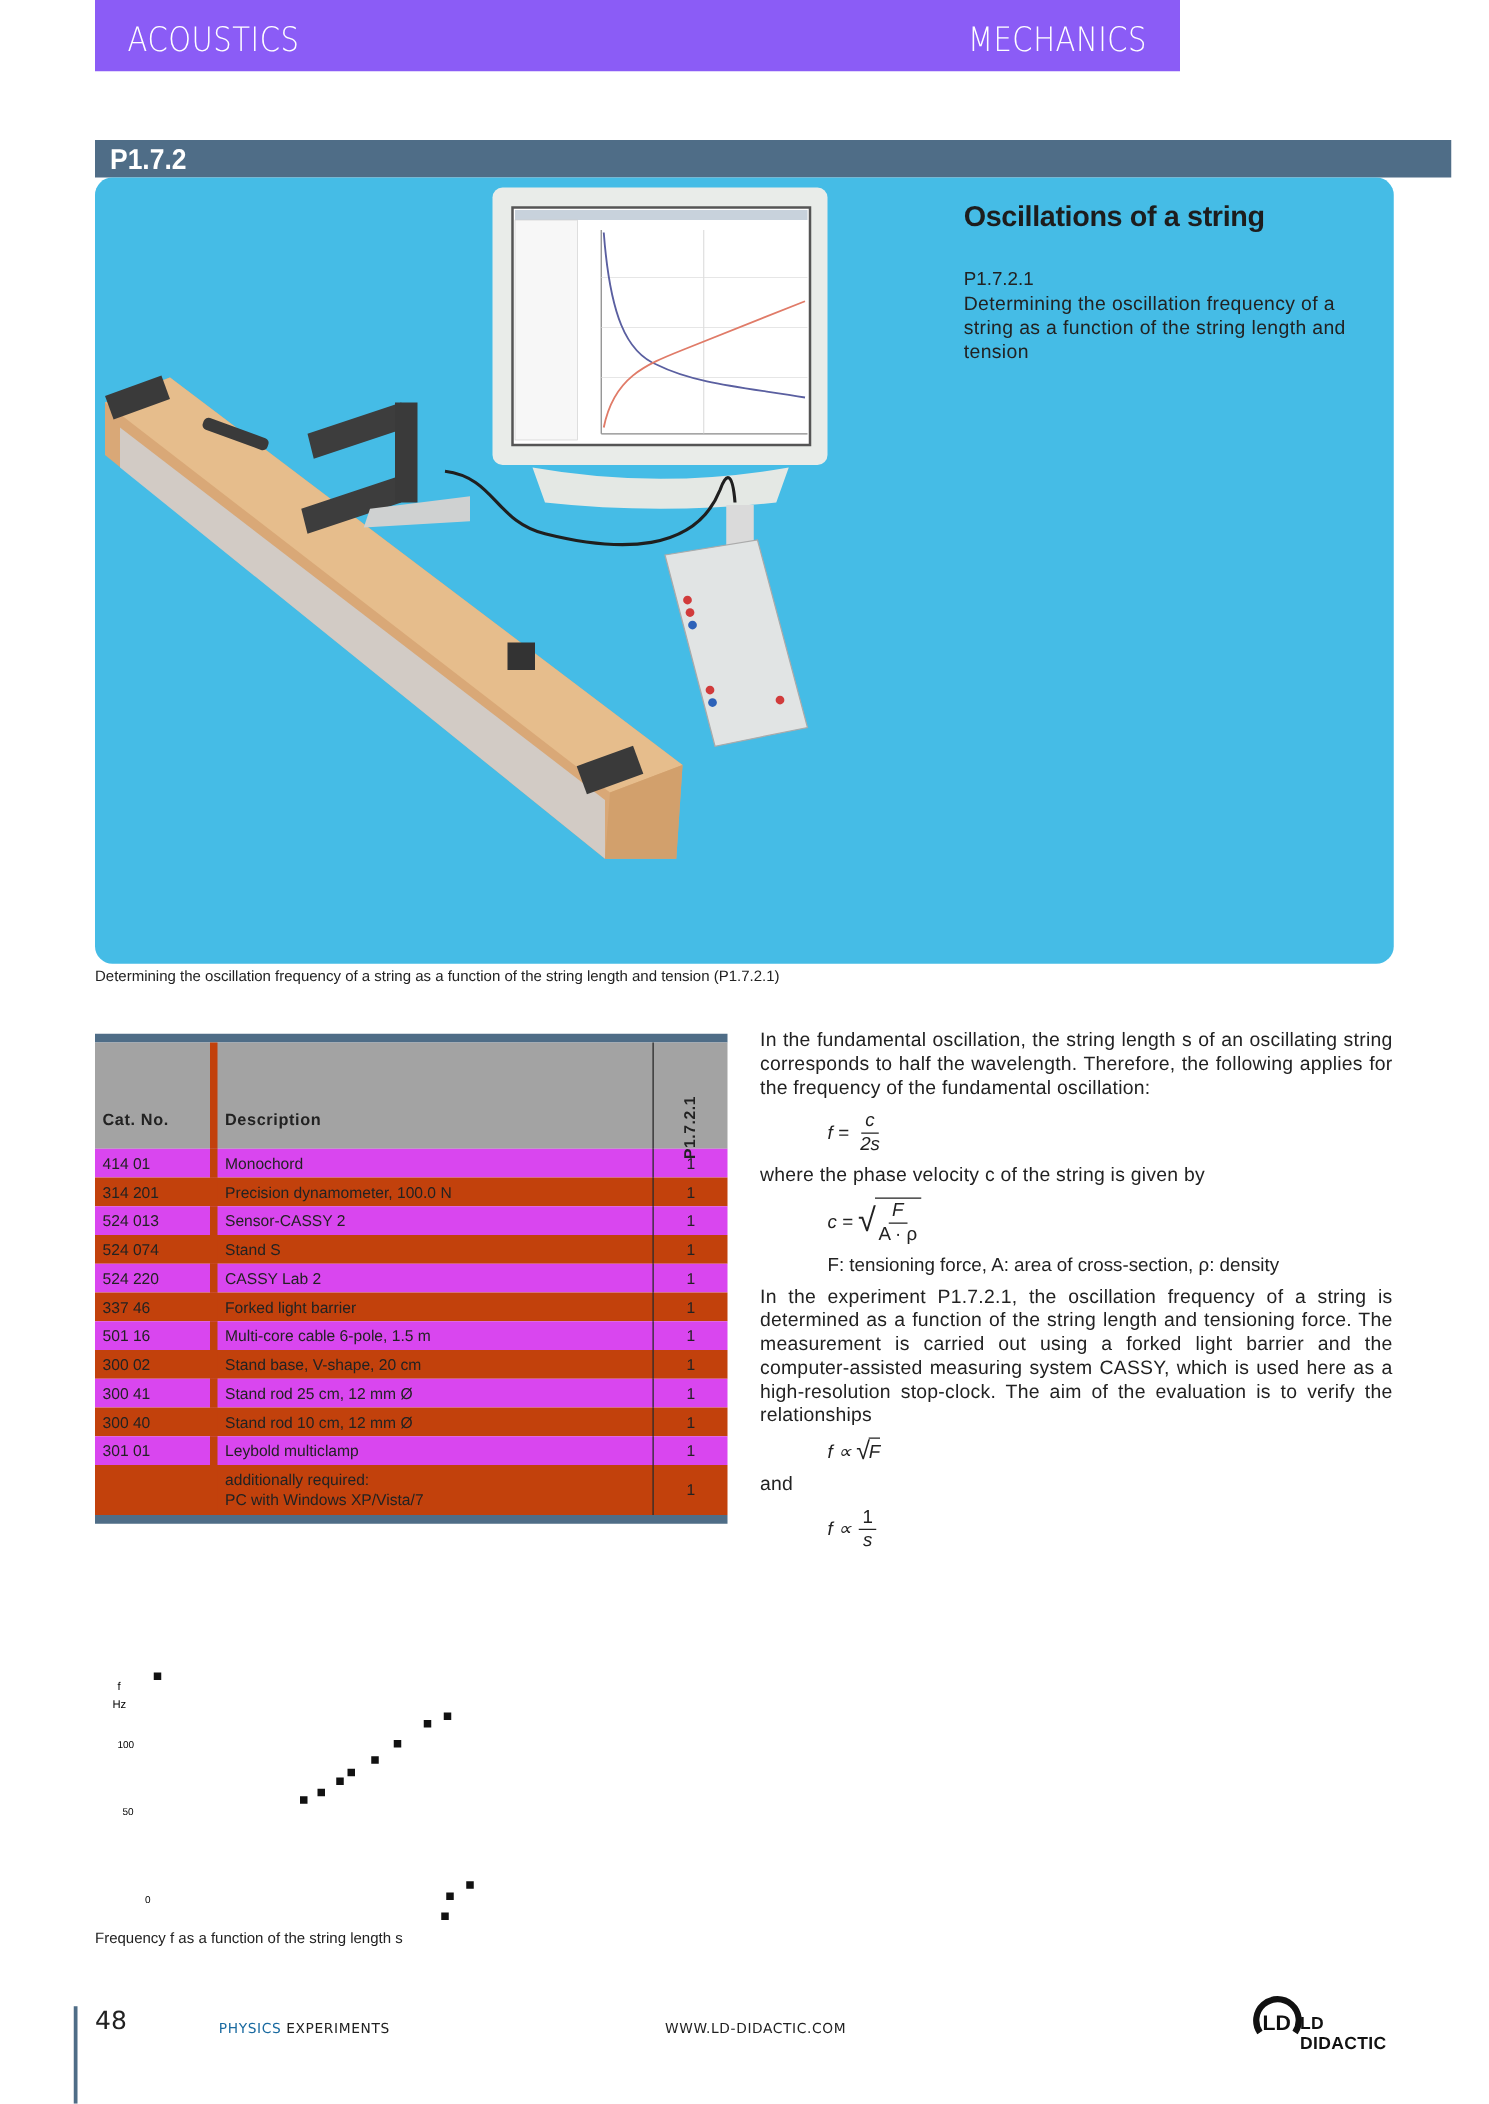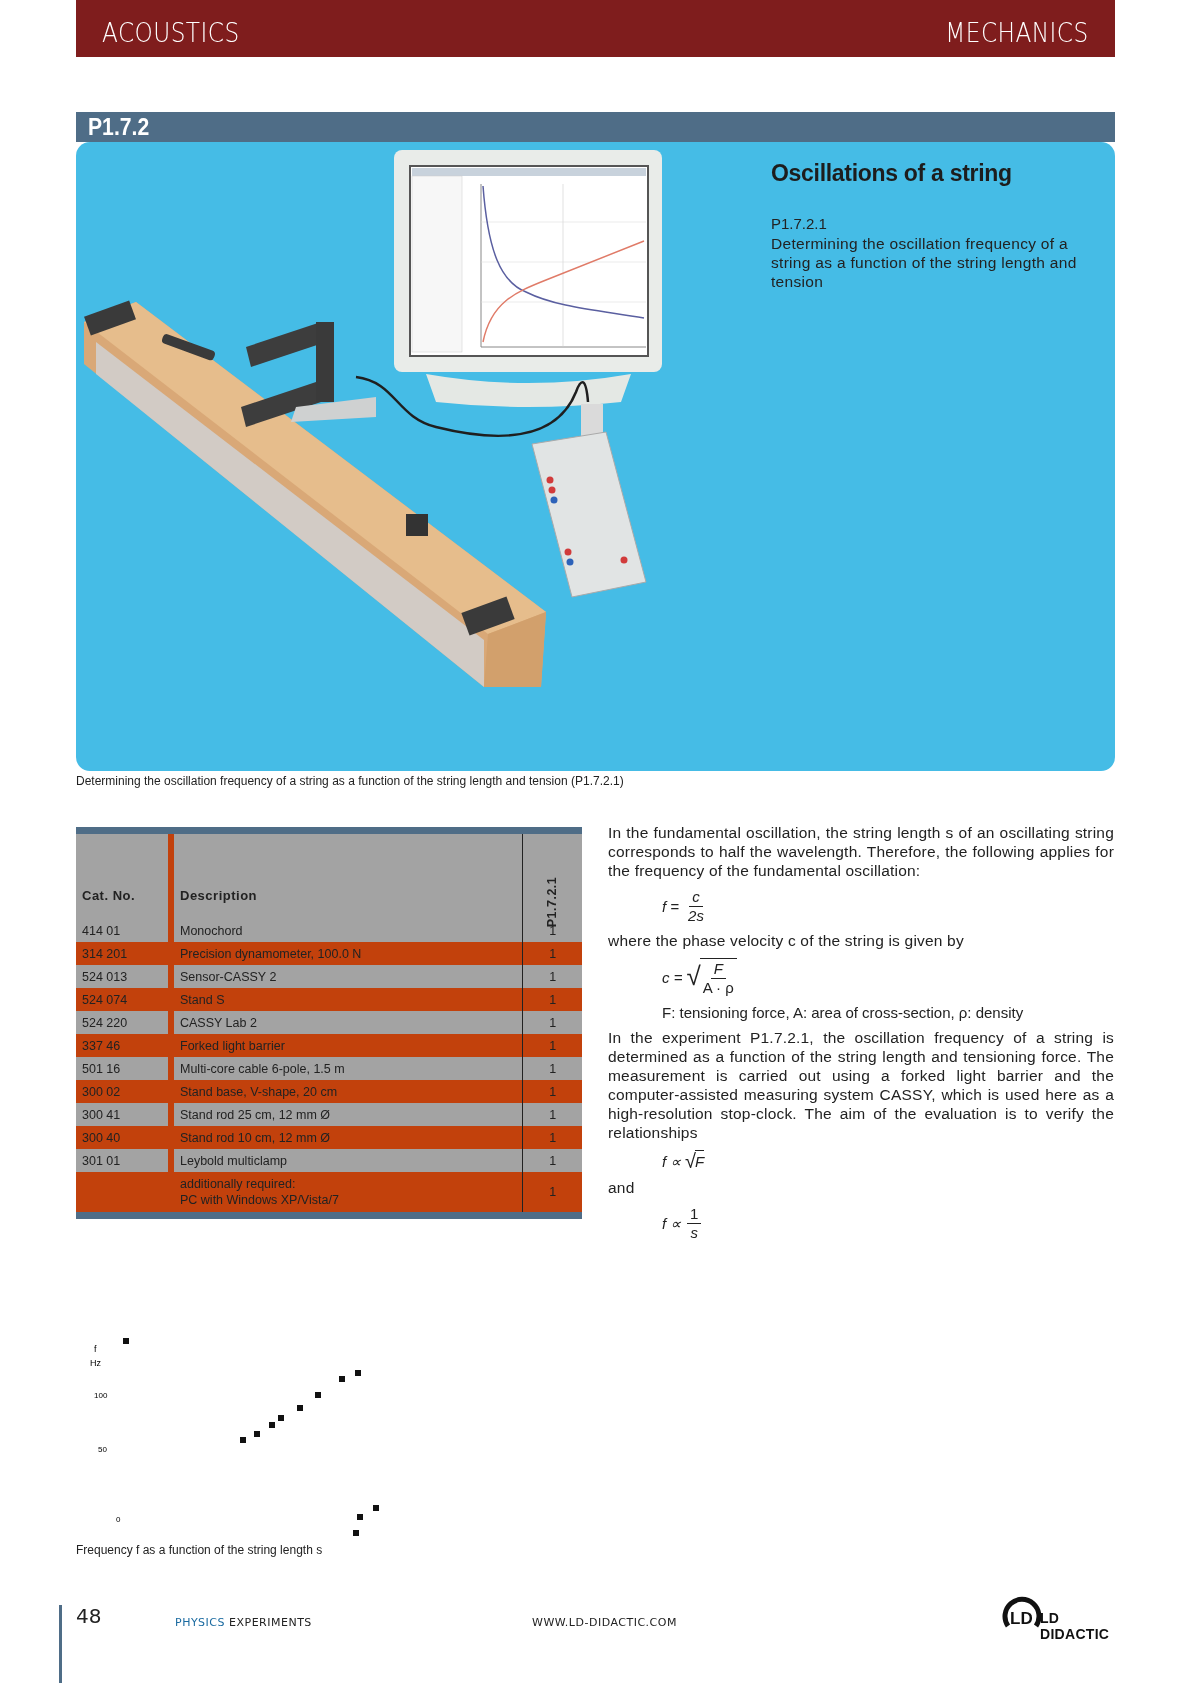--- a/index.html
+++ b/index.html
@@ -1,30 +1,30 @@
 <!DOCTYPE html>
 <html><head>
   <meta charset="utf-8">
   <style>
     html, body { margin: 0; padding: 0; background: #ffffff; }
     body { width: 1191px; height: 1683px; position: relative; overflow: hidden;
            font-family: "Liberation Sans", sans-serif; color: #222; }
     .abs { position: absolute; }
 
     
-    #top-bar { left: 76px; top: 0; width: 1039px; height: 57px; background: #7f1d1d; }
+    #top-bar { left: 76px; top: 0; width: 868px; height: 57px; background: #8b5cf6; }
     #top-bar .left { position: absolute; left: 26px; top: 17px; color: #fff;
                      font-family: "DejaVu Sans", sans-serif; font-size: 27px; letter-spacing: 0.5px;
                      transform: scaleX(0.86); transform-origin: left center; font-weight: 300; }
     #top-bar .right { position: absolute; right: 26px; top: 17px; color: #fff;
                       font-family: "DejaVu Sans", sans-serif; font-size: 27px; letter-spacing: 0.5px;
                       transform: scaleX(0.86); transform-origin: right center; font-weight: 300; }
 
     
-    #section-bar { left: 76px; top: 112px; width: 1039px; height: 30px; background: #4f6d87; }
+    #section-bar { left: 76px; top: 112px; width: 1039px; height: 30px; background: #4f6d87; padding-left: 46px; }
     #section-bar span { position: absolute; left: 12px; top: 2px; color: #fff; font-weight: bold;
                         font-size: 23px; transform: scaleX(0.92); transform-origin: left center; }
 
     
     #hero { left: 76px; top: 142px; width: 1039px; height: 629px; background: #45bce6; overflow: hidden; border-radius: 14px; }
     #hero-title { position: absolute; left: 695px; top: 18px; font-size: 23px; font-weight: bold;
                   color: #1d1d1d; letter-spacing: -0.3px; }
     #hero-sub-id { position: absolute; left: 695px; top: 73px; font-size: 15px; color: #222; }
     #hero-sub-desc { position: absolute; left: 695px; top: 92px; width: 320px; font-size: 15.5px;
                      line-height: 19px; color: #222; letter-spacing: 0.3px; }
@@ -32,21 +32,21 @@
     #caption-photo { left: 76px; top: 774px; font-size: 12px; color: #222; }
 
     
     #equip-table { left: 76px; top: 827px; width: 506px; }
     #equip-table .topbar { height: 7px; background: #4f6d87; }
     #equip-table .botbar { height: 7px; background: #4f6d87; }
     #equip-table table { border-collapse: collapse; width: 506px; font-size: 12.5px; }
     #equip-table th { background: #a3a3a3; font-weight: bold; text-align: left; vertical-align: bottom;
                       padding: 0 6px 16px 6px; height: 69px; font-size: 13px; letter-spacing: 0.5px; }
     #equip-table td { height: 23px; padding: 0 6px; color: #222; }
-    #equip-table tr.odd td { background: #a3a3a3; }
+    #equip-table tr.odd td { background: #d946ef; }
     #equip-table tr.even td { background: #c2410c; }
     #equip-table .c1 { width: 80px; }
     #equip-table .c3 { width: 18px; text-align: center; border-left: 1px solid #222; }
     #equip-table .c2 { border-left: 6px solid #c2410c; }
     #equip-table th.c3 { padding: 0 4px 10px 4px; text-align: center; }
     #equip-table th.c3 span { display: inline-block; transform: rotate(-90deg); white-space: nowrap;
                               font-size: 12.5px; }
     #equip-table tr.tall td { height: 40px; line-height: 16px; }
 
     

